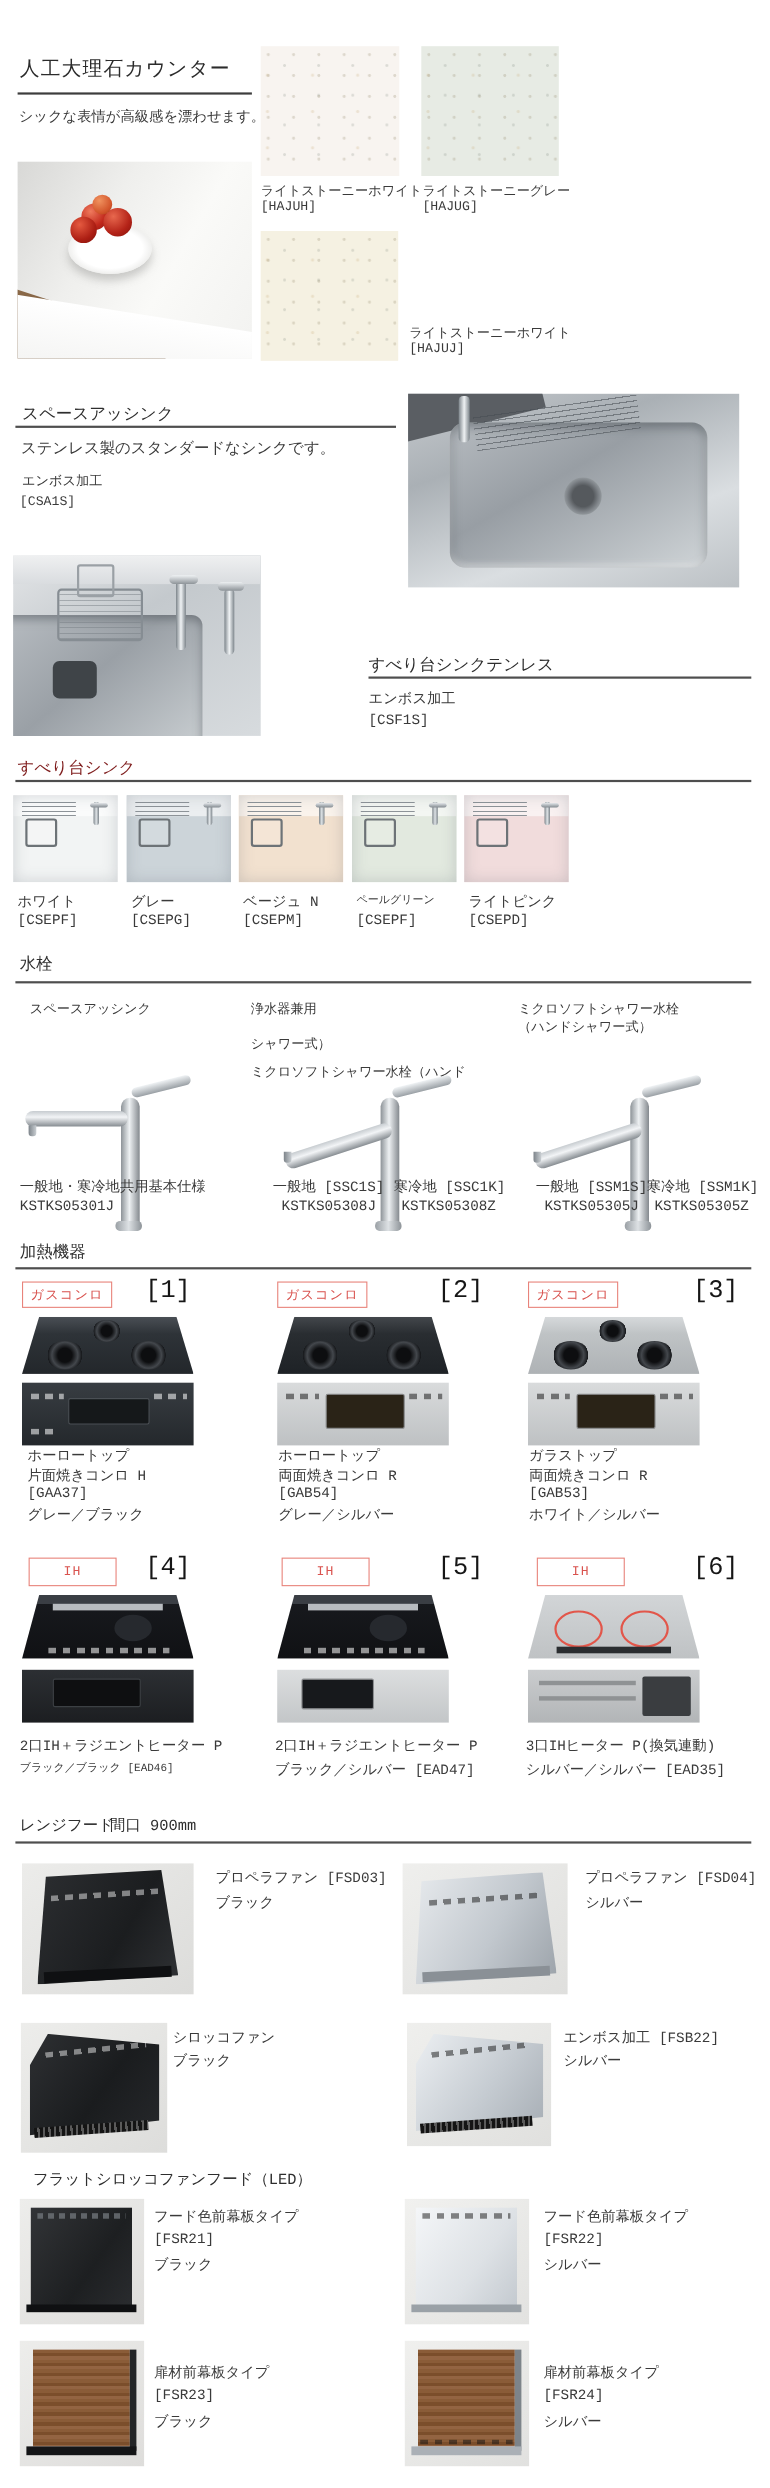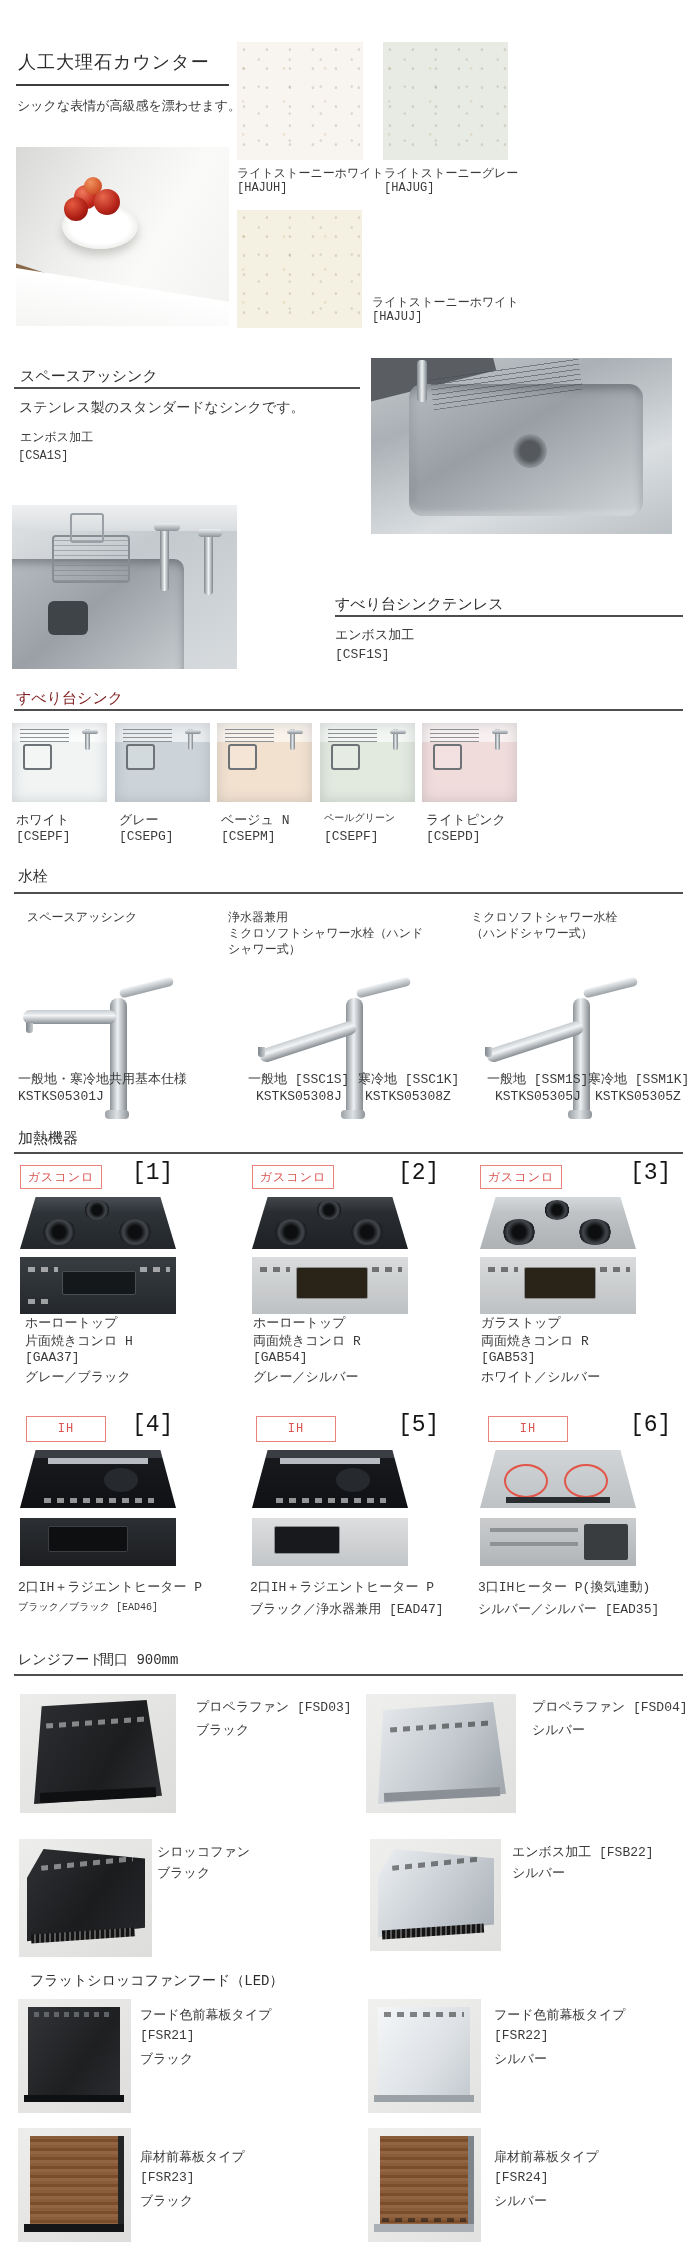--- a/index.html
+++ b/index.html
@@ -165,21 +165,21 @@
   <div class="t" style="left:324px;top:811px;font-size:10px">ペールグリーン</div>
   <div class="t" style="left:324px;top:829px;font-size:13px">[CSEPF]</div>
   <div class="t" style="left:426px;top:811px;font-size:13px">ライトピンク</div>
   <div class="t" style="left:426px;top:829px;font-size:13px">[CSEPD]</div>
 
   <div class="t" style="left:18px;top:867px;font-size:15px;color:#2e2e2e">水栓</div>
   <div class="rule" style="left:14px;top:892px;width:669px"></div>
 
   <div class="t" style="left:27px;top:909px;font-size:12px">スペースアッシンク</div>
   <div class="t" style="left:228px;top:909px;font-size:12px">浄水器兼用</div>
-  <div class="t" style="left:228px;top:925px;font-size:12px">ミクロソフトシャワー水栓（ハンド</div>
+  <div class="t" style="left:228px;top:966px;font-size:12px">ミクロソフトシャワー水栓（ハンド</div>
   <div class="t" style="left:228px;top:941px;font-size:12px">シャワー式）</div>
   <div class="t" style="left:471px;top:909px;font-size:12px">ミクロソフトシャワー水栓</div>
   <div class="t" style="left:471px;top:925px;font-size:12px">（ハンドシャワー式）</div>
 
   <div class="faucet" style="left:13px;top:962px;width:161px;height:178px">
     <div class="fcol"></div>
       <div class="fbase"></div>
       <div class="flever"></div>
     <div class="fspout" style="left:6%;top:27%;width:58%"></div>
     <div class="fnub" style="left:8%;top:34%"></div>
@@ -297,21 +297,21 @@
   </div>
   <div class="stpanel" style="left:480px;top:1518px;width:156px;height:48px;background:linear-gradient(180deg,#caccce,#b2b5b7)">
     <div class="window" style="left:104px;top:6px;width:44px;height:36px;background:#3a3d40"></div>
     <div class="abs" style="left:10px;top:10px;width:88px;height:4px;background:#8f9294"></div>
     <div class="abs" style="left:10px;top:24px;width:88px;height:4px;background:#8f9294"></div>
   </div>
 
   <div class="t" style="left:18px;top:1578px;font-size:13px">2口IH＋ラジエントヒーター P</div>
   <div class="t" style="left:18px;top:1600px;font-size:10px">ブラック／ブラック [EAD46]</div>
   <div class="t" style="left:250px;top:1578px;font-size:13px">2口IH＋ラジエントヒーター P</div>
-  <div class="t" style="left:250px;top:1600px;font-size:13px">ブラック／浄水器兼用 [EAD47]</div>
+  <div class="t" style="left:250px;top:1600px;font-size:13px">ブラック／シルバー [EAD47]</div>
   <div class="t" style="left:478px;top:1578px;font-size:13px">3口IHヒーター P(換気連動)</div>
   <div class="t" style="left:478px;top:1600px;font-size:13px">シルバー／シルバー [EAD35]</div>
 
   <div class="t" style="left:18px;top:1651px;font-size:14px;color:#2e2e2e">レンジフード</div>
   <div class="t" style="left:100px;top:1651px;font-size:14px;color:#2e2e2e">間口 900mm</div>
   <div class="rule" style="left:14px;top:1674px;width:669px"></div>
 
   <div class="ph" style="left:20px;top:1694px;width:156px;height:119px;background:linear-gradient(140deg,#ececea,#dcdcda)">
     <div class="abs" style="left:14px;top:6px;width:128px;height:104px;background:linear-gradient(120deg,#2c2e31,#1b1d1f 60%,#2f3134);clip-path:polygon(6% 6%,88% 0,100% 92%,0 100%)"></div>
     <div class="ventsw" style="left:26px;top:26px;width:100px;transform:rotate(-4deg)"></div>

